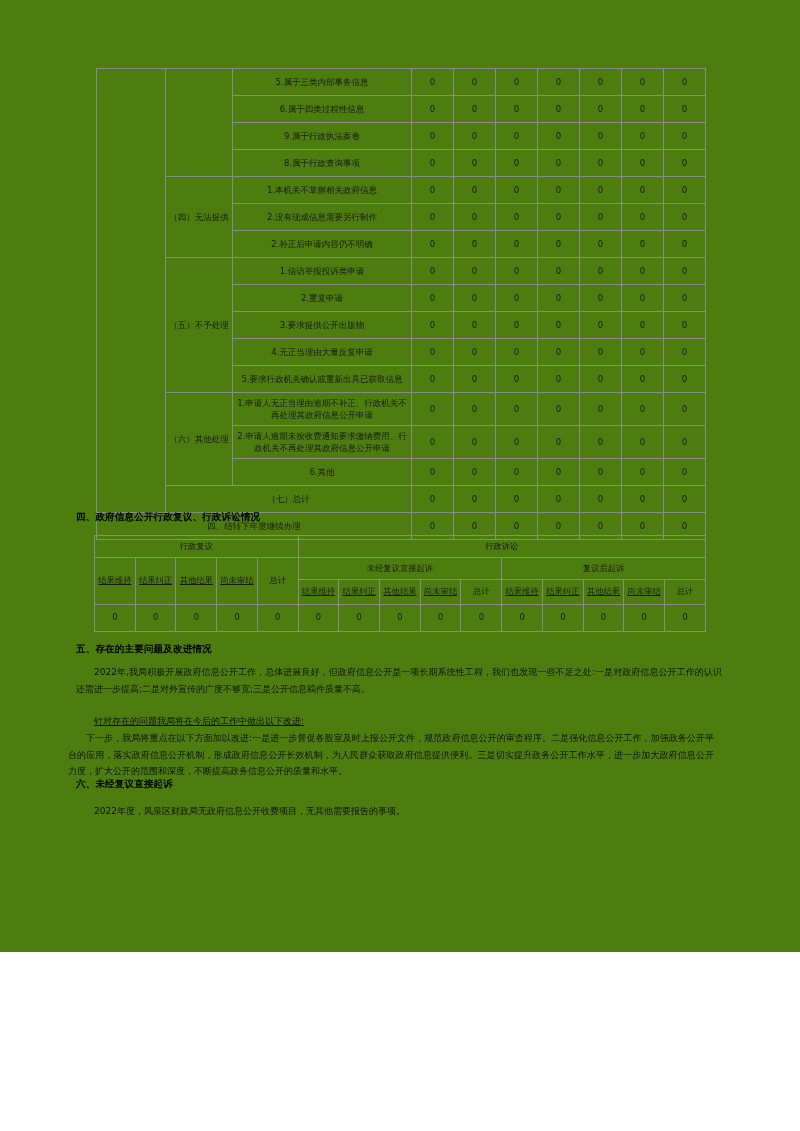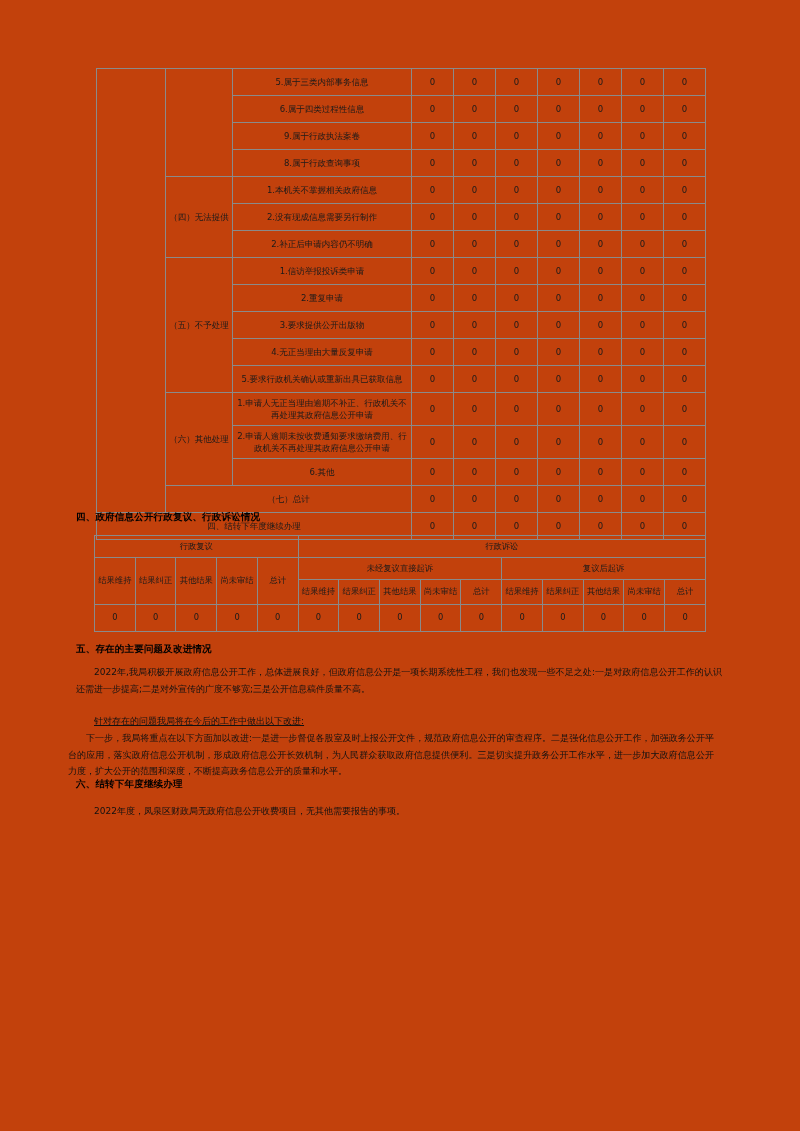--- a/index.html
+++ b/index.html
@@ -11,22 +11,22 @@
     width: 800px;
     height: 1131px;
     position: relative;
     font-family: "DejaVu Sans", "Liberation Sans", sans-serif;
     color: #000000;
     overflow: hidden;
   }
   .page {
     position: relative;
     width: 800px;
-    height: 1131px;
-    background: #c2410c;
+    height: 952px;
+    background: #4d7c0f;
   }
 
   
   .tbl1-wrap {
     position: absolute;
     left: 96px;
     top: 68px;
     width: 610px;
   }
   table.grid {
@@ -82,21 +82,21 @@
     text-align: center;
     vertical-align: middle;
     padding: 2px 1px;
     color: #1a1a1a;
     line-height: 1.4;
   }
   .g2-h1 { height: 22px; margin-top: 17px; }
   .g2-h2 { height: 22px; }
   .g2-h3 { height: 25px; }
   .g2-h4 { height: 27px; }
-  .c-wide  { width: 46px; }
+  .c-wide  { width: 46px; text-decoration: underline; }
   .c-total { width: 26px; }
 
   
   .para {
     position: absolute;
     font-size: 9px;
     line-height: 16.5px;
     color: #111;
     text-align: justify;
     text-justify: inter-ideograph;
@@ -361,16 +361,16 @@
         </tr>
       </tbody>
     </table>
   </div>
 
   <div class="heading" id="h5">五、存在的主要问题及改进情况</div>
   <div class="para" id="p1">2022年,我局积极开展政府信息公开工作，总体进展良好，但政府信息公开是一项长期系统性工程，我们也发现一些不足之处:一是对政府信息公开工作的认识还需进一步提高;二是对外宣传的广度不够宽;三是公开信息稿件质量不高。</div>
   <div class="para" id="p2">针对存在的问题我局将在今后的工作中做出以下改进:</div>
   <div class="para" id="p3">下一步，我局将重点在以下方面加以改进:一是进一步督促各股室及时上报公开文件，规范政府信息公开的审查程序。二是强化信息公开工作，加强政务公开平台的应用，落实政府信息公开机制，形成政府信息公开长效机制，为人民群众获取政府信息提供便利。三是切实提升政务公开工作水平，进一步加大政府信息公开力度，扩大公开的范围和深度，不断提高政务信息公开的质量和水平。</div>
 
-  <div class="heading" id="h6">六、结转下年度继续办理</div>
+  <div class="heading" id="h6">六、未经复议直接起诉</div>
   <div class="para" id="p4">2022年度，凤泉区财政局无政府信息公开收费项目，无其他需要报告的事项。</div>
 
 </div>
 
 </body></html>

